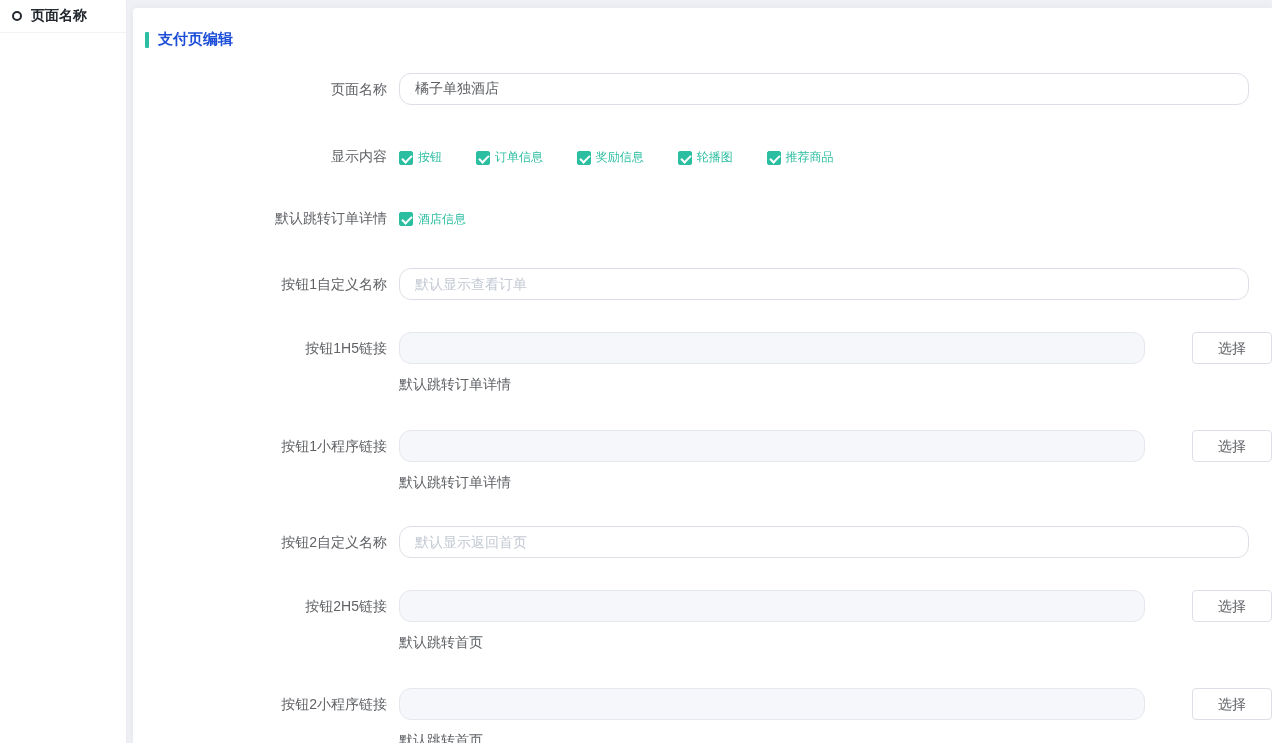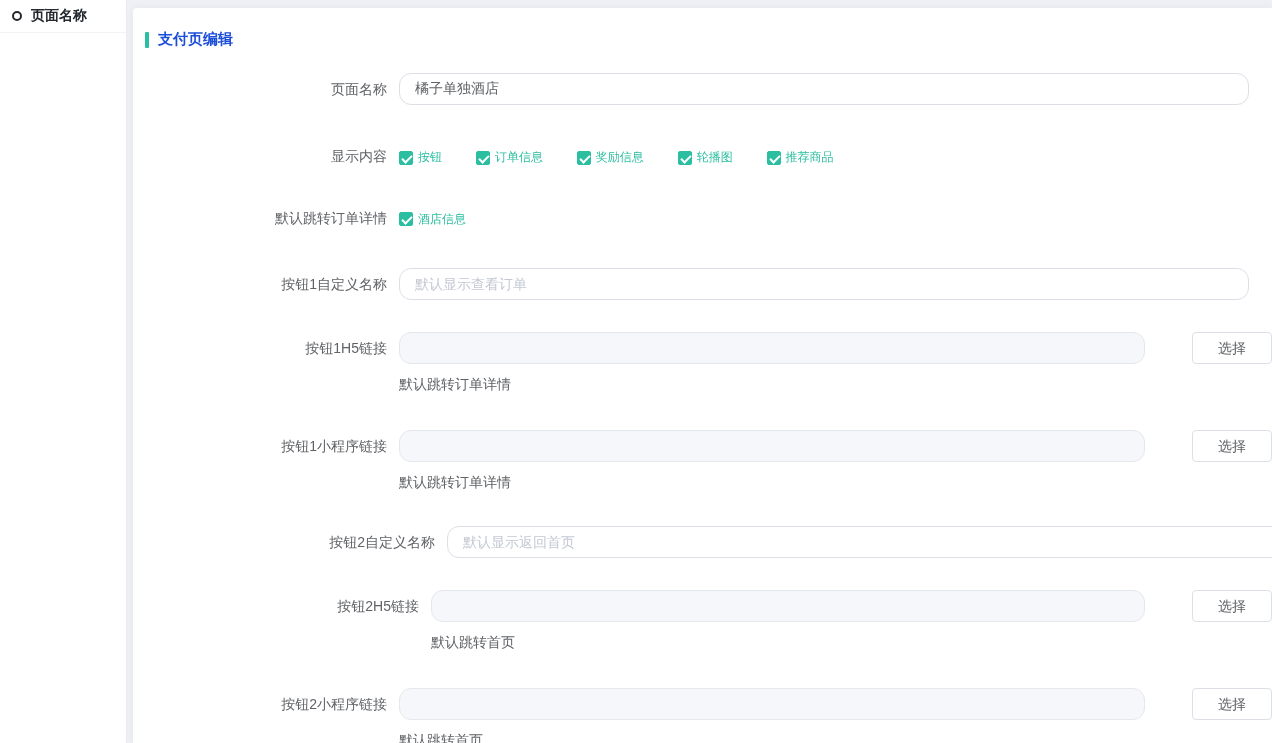--- a/index.html
+++ b/index.html
@@ -54,22 +54,22 @@
     line-height: 32px; white-space: nowrap; margin-left: 24px;
   }
   .form-content { flex: 1 1 auto; min-width: 0; }
 
   .mt-r0 { margin-top: 24px; }
   .mt-r1 { margin-top: 42px; }
   .mt-r2 { margin-top: 41px; }
   .mt-r3 { margin-top: 39px; }
   .mt-r4 { margin-top: 32px; }
   .mt-r5 { margin-top: 38px; }
-  .mt-r6 { margin-top: 36px; padding-left: 48px; }
-  .mt-r7 { margin-top: 32px; padding-left: 32px; }
+  .mt-r6 { margin-top: 36px; }
+  .mt-r7 { margin-top: 32px; }
   .mt-r8 { margin-top: 38px; }
 
   .checkbox-row .form-label { line-height: 19px; }
   .checkbox-row .form-content { padding-top: 1px; }
 
   .text-input {
     width: 850px; height: 32px;
     border: 1px solid #dcdfe6; border-radius: 12px;
     padding: 0 15px; font-size: 14px; color: #606266;
     font-family: "Liberation Sans", "DejaVu Sans", sans-serif;

